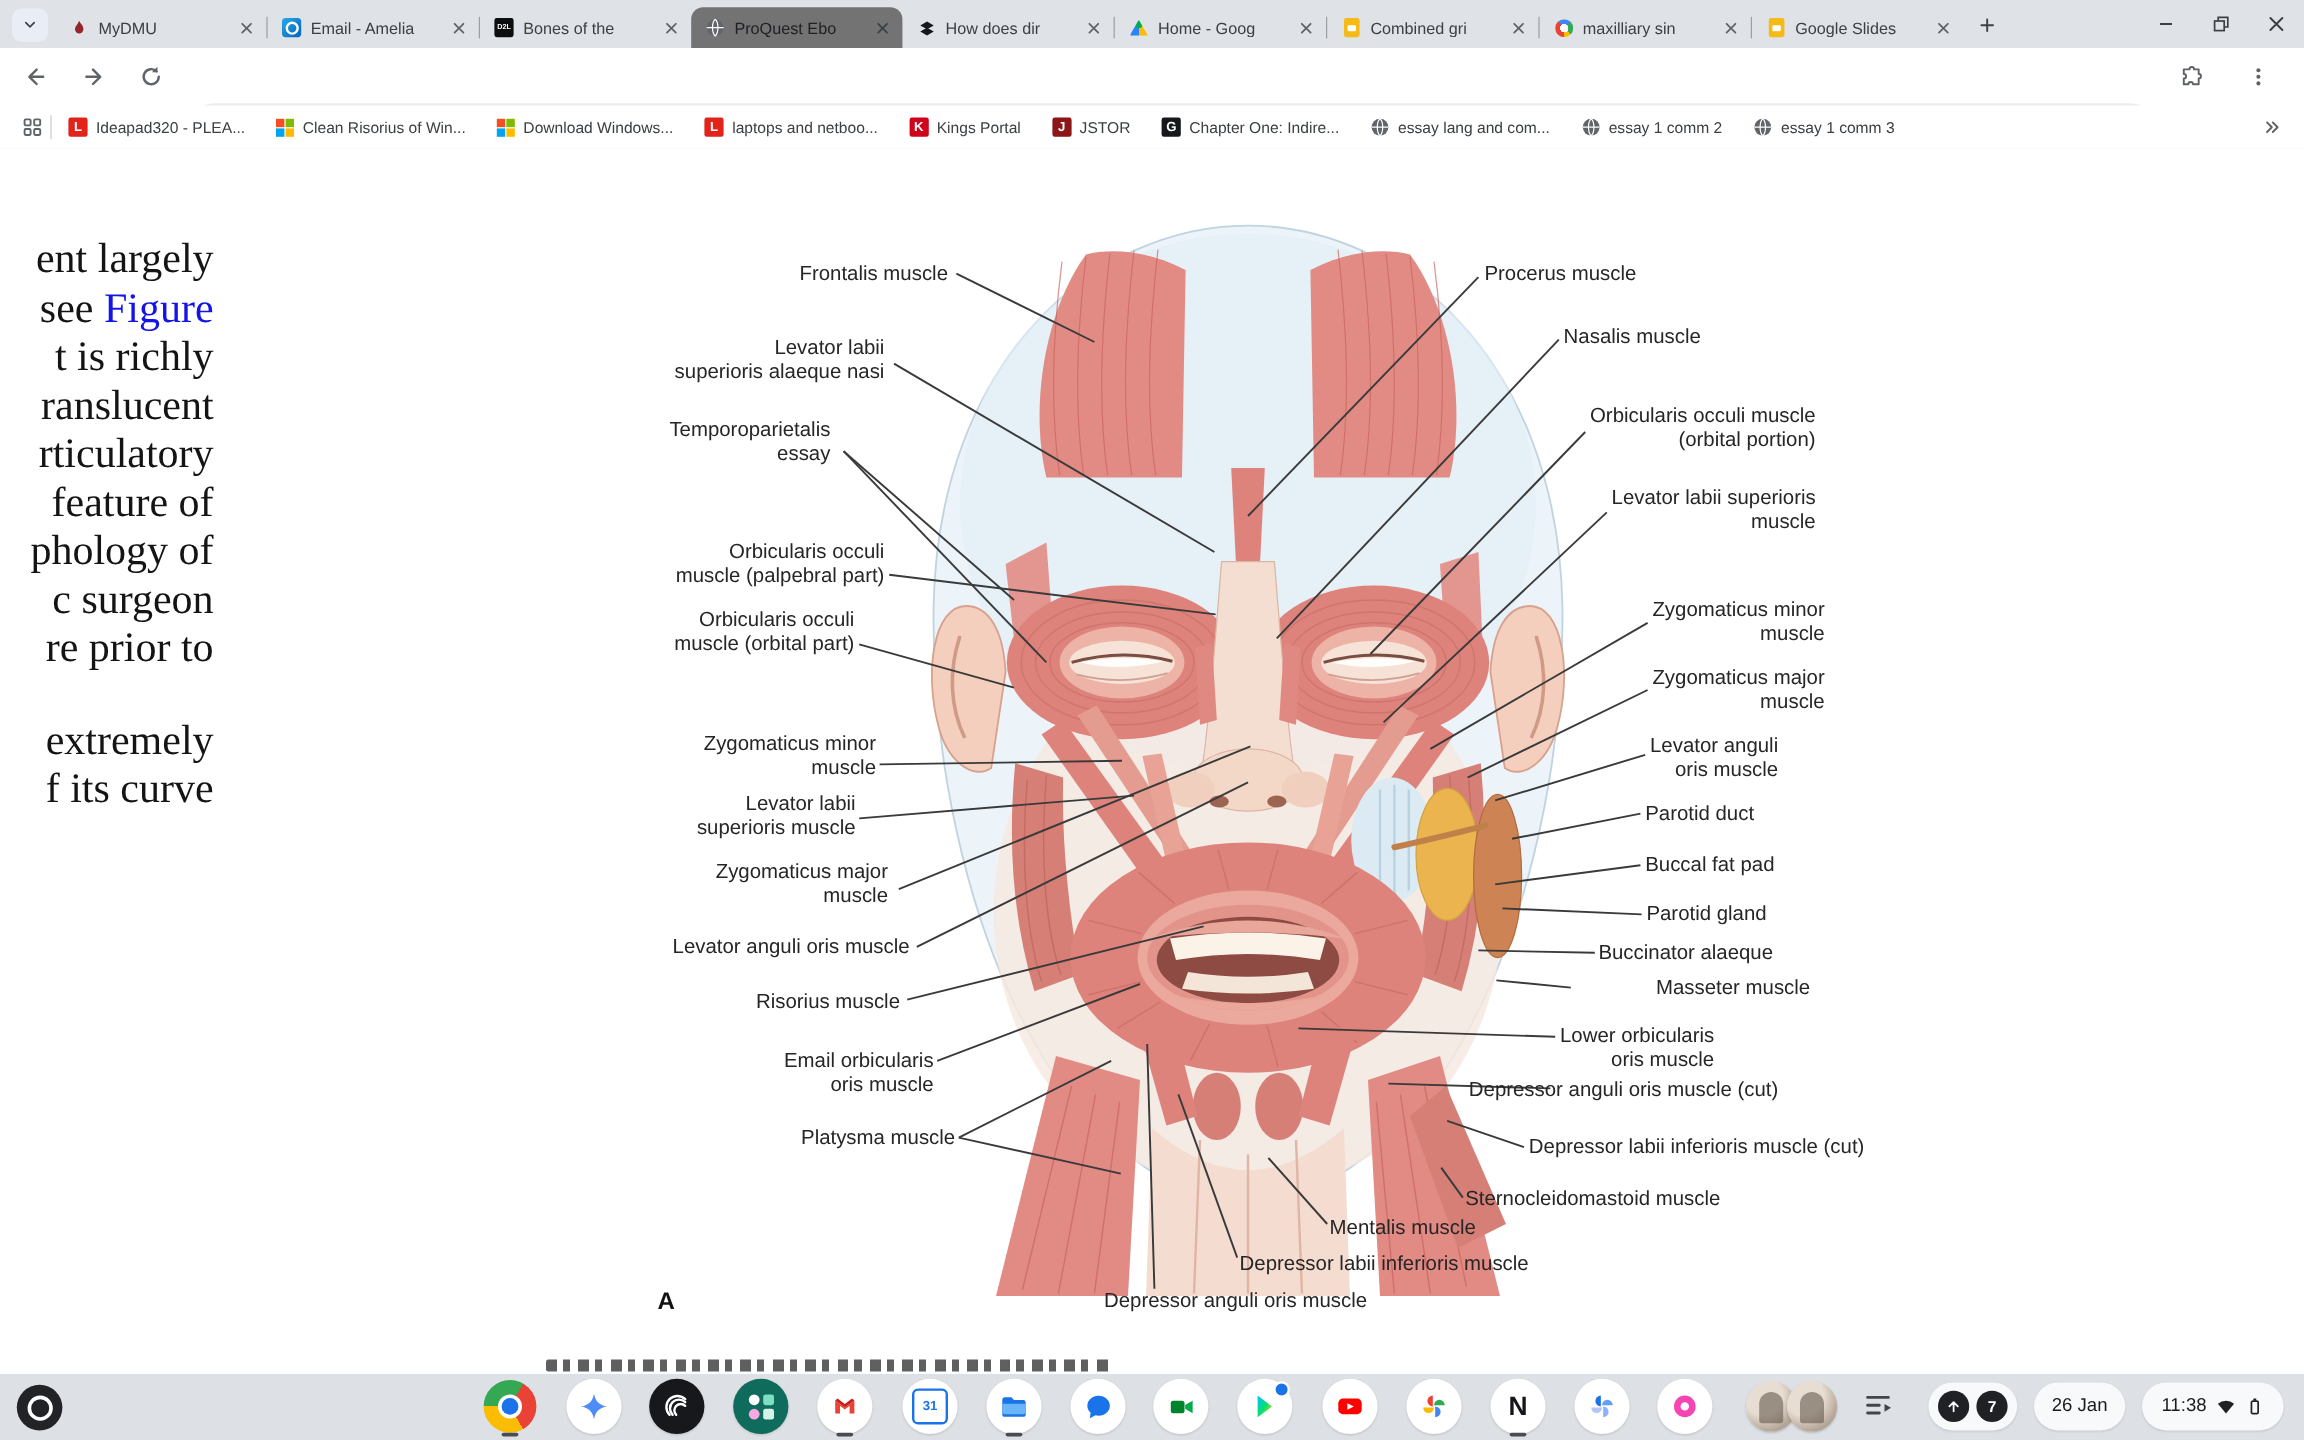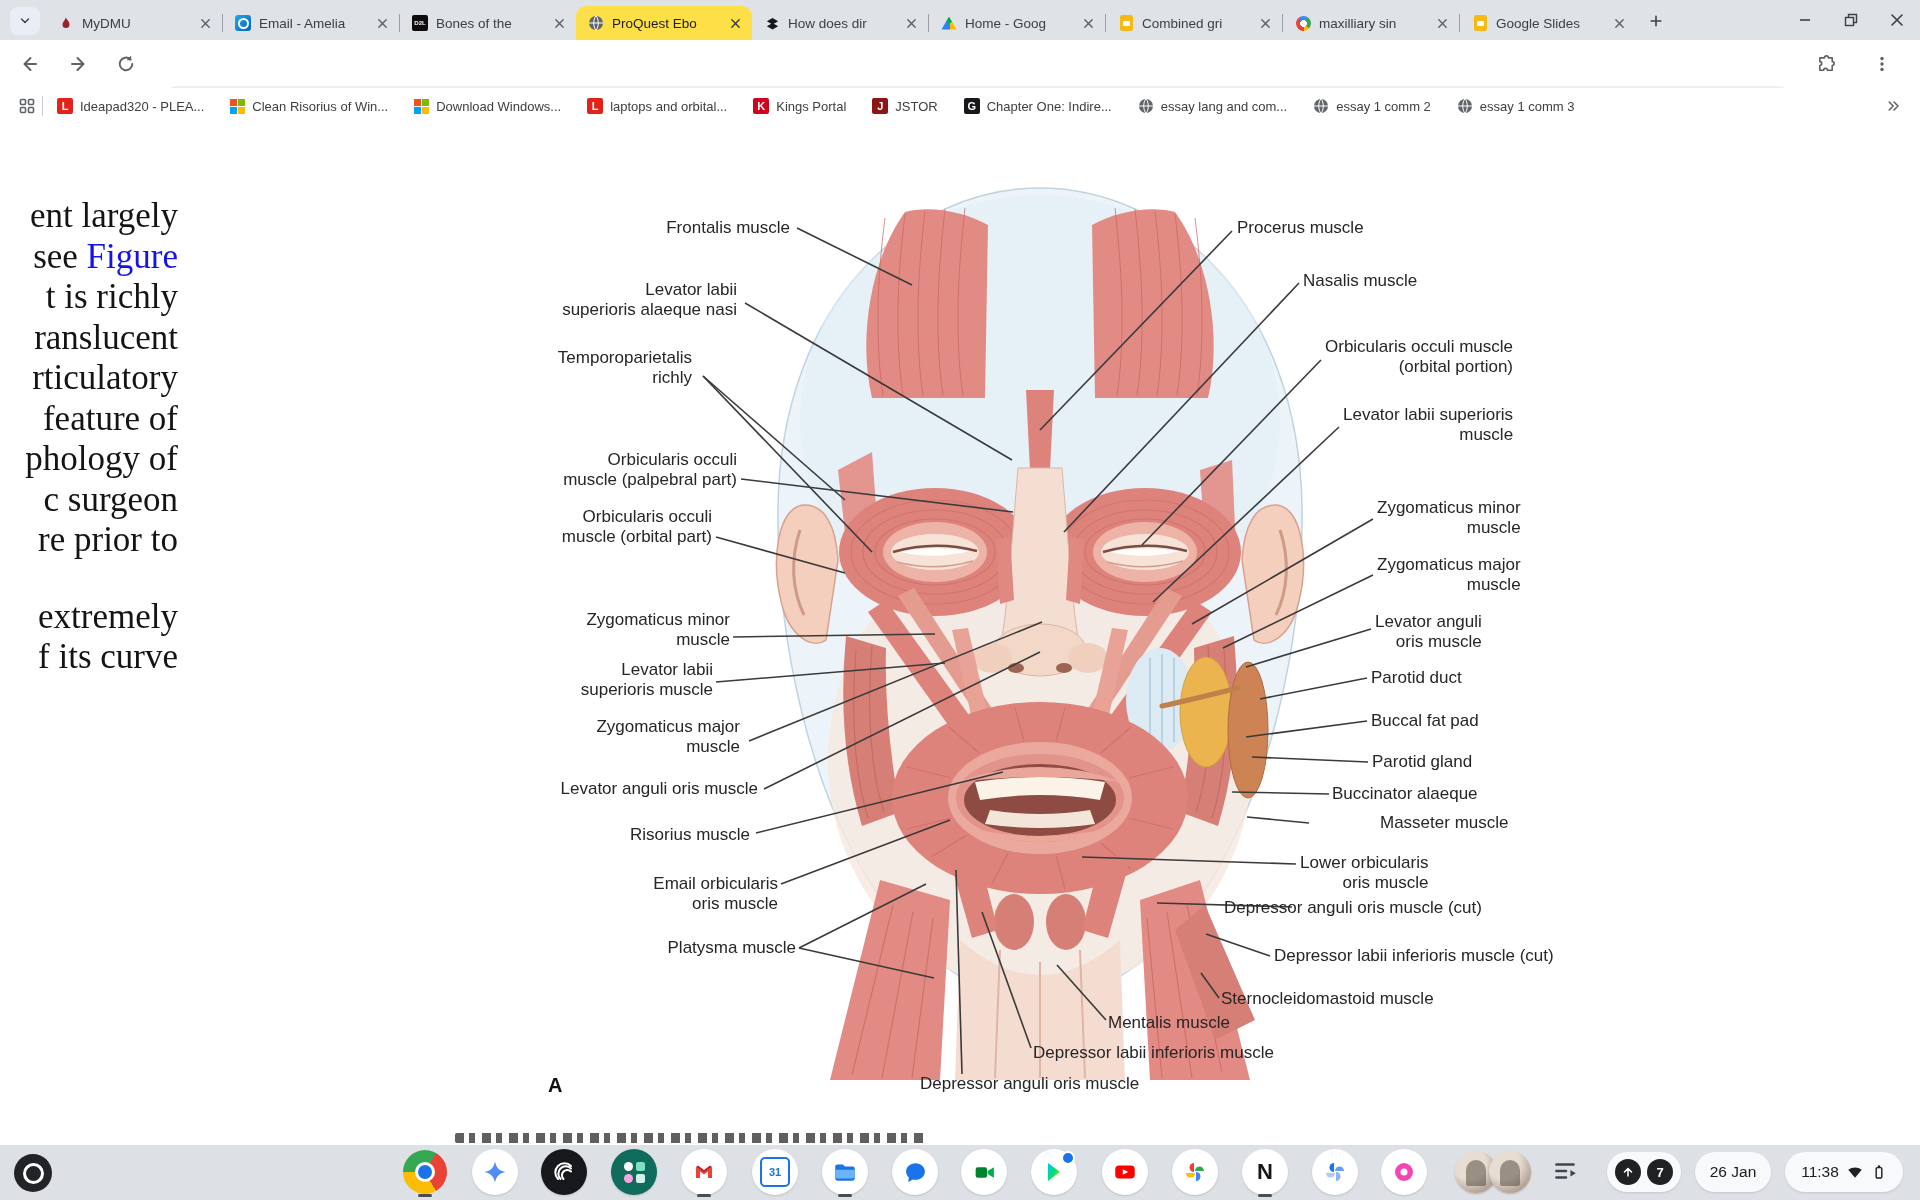--- a/index.html
+++ b/index.html
@@ -8,21 +8,21 @@
   .abs{position:absolute}
   svg{display:block}
 
   
   #tabstrip{position:absolute;left:0;top:0;width:1920px;height:40px;background:#dfe2e6;
             display:flex;align-items:flex-end}
   .tabsearch{width:30px;height:28px;margin:0 6px 5px 10px;border-radius:8px;background:#e9edf6;
              display:flex;align-items:center;justify-content:center;flex:none}
   .tab{width:176px;height:34px;display:flex;align-items:center;flex:none;border-radius:10px 10px 0 0;
        overflow:hidden;position:relative}
-  .tab.active{background:#fde047}
+  .tab.active{background:#737373}
   .tsep{width:1px;height:18px;background:#9aa0a6;margin-bottom:8px;flex:none}
   .fav{width:16px;height:16px;margin:0 8px 0 12px;flex:none;display:flex;align-items:center;justify-content:center}
   .tlabel{font-size:13.5px;color:#3c4043;white-space:nowrap;overflow:hidden;flex:1;
           -webkit-mask-image:linear-gradient(90deg,#000 80%,transparent);mask-image:linear-gradient(90deg,#000 80%,transparent)}
   .tab.active .tlabel{color:#202124}
   .tclose{width:18px;height:18px;margin:0 8px;flex:none;display:flex;align-items:center;justify-content:center}
   .newtab{width:28px;height:28px;margin:0 0 5px 6px;display:flex;align-items:center;justify-content:center;flex:none}
   #wincontrols{margin-left:auto;display:flex;align-items:center;height:40px}
   .winbtn{width:46px;height:40px;display:flex;align-items:center;justify-content:center}
 
@@ -340,21 +340,21 @@
     <span class="msgrid">
         <span></span>
         <span></span>
         <span></span>
         <span></span>
       </span>
     <span class="bmlabel">Download Windows...</span>
   </div>
   <div class="bmitem">
     <span class="ic-letter" style="background:#e2231a">L</span>
-    <span class="bmlabel">laptops and orbital...</span>
+    <span class="bmlabel">laptops and netboo...</span>
   </div>
   <div class="bmitem">
     <span class="ic-letter" style="background:#d0021b">K</span>
     <span class="bmlabel">Kings Portal</span>
   </div>
   <div class="bmitem">
     <span class="ic-letter" style="background:#8c1515">J</span>
     <span class="bmlabel">JSTOR</span>
   </div>
   <div class="bmitem">
@@ -594,21 +594,21 @@
     <line x1="1106" y1="1020" x2="1057" y2="965"></line>
     <line x1="1031" y1="1048" x2="982" y2="912"></line>
     <line x1="962" y1="1074" x2="956" y2="870"></line>
   </g>
 </svg>
 
 <div class="flabel fr" style="right:1130px;top:218px">Frontalis muscle</div>
 <div class="flabel fr" style="right:1183px;top:280px">Levator labii
 superioris alaeque nasi</div>
 <div class="flabel fr" style="right:1228px;top:348px">Temporoparietalis
-richly</div>
+essay</div>
 <div class="flabel fr" style="right:1183px;top:450px">Orbicularis occuli
 muscle (palpebral part)</div>
 <div class="flabel fr" style="right:1208px;top:507px">Orbicularis occuli
 muscle (orbital part)</div>
 <div class="flabel fr" style="right:1190px;top:610px">Zygomaticus minor
 muscle</div>
 <div class="flabel fr" style="right:1207px;top:660px">Levator labii
 superioris muscle</div>
 <div class="flabel fr" style="right:1180px;top:717px">Zygomaticus major
 muscle</div>

